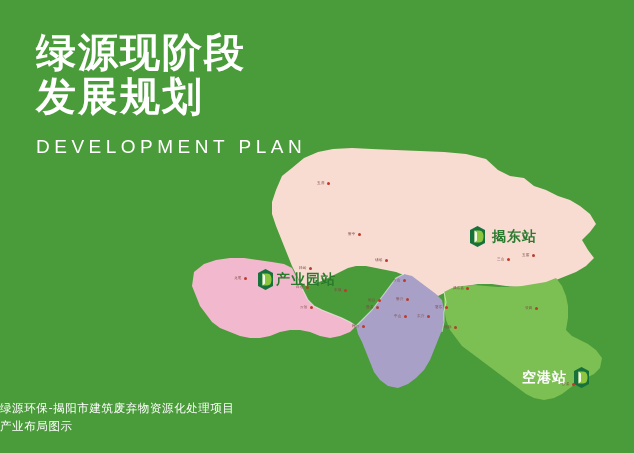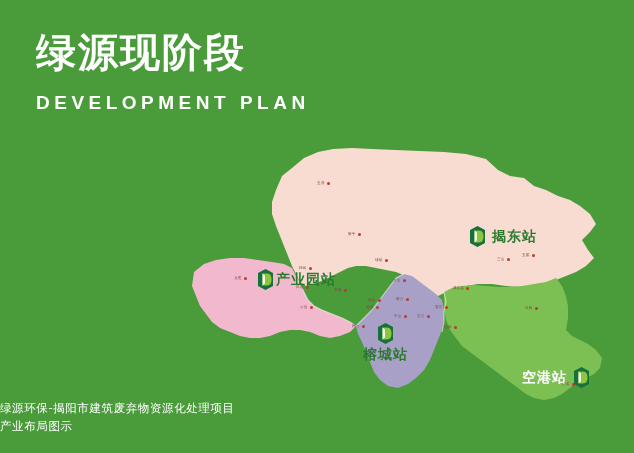--- a/index.html
+++ b/index.html
@@ -12,21 +12,21 @@
   #stage{position:absolute;inset:0;width:588px;height:453px;}
 
   
   .title-block{position:absolute;left:36px;top:30px;width:330px;}
   .title-line{
     color:#ffffff;font-weight:bold;font-size:40px;line-height:44px;
     letter-spacing:2px;white-space:nowrap;
     font-family:"DejaVu Sans","Liberation Sans",sans-serif;
   }
   .subtitle{
-    color:#ffffff;font-weight:bold;font-size:19px;letter-spacing:4.5px;
+    color:#ffffff;font-weight:normal;font-size:19px;letter-spacing:4.5px;
     margin-top:18px;white-space:nowrap;
   }
 
   
   #map{position:absolute;left:0;top:0;width:634px;height:453px;}
 
   
   .station{position:absolute;display:flex;align-items:center;gap:5px;white-space:nowrap;}
   .station .logo{display:block;width:19px;height:23px;flex:0 0 auto;}
   .station .slabel{font-size:14px;font-weight:bold;letter-spacing:1px;
@@ -88,20 +88,21 @@
 
     <g fill="none" stroke="#ffffff" stroke-opacity="0.55" stroke-width="1.1">
       <path d="M296,276 L300,284 L304,292 L308,300 L314,306 L322,310 L332,314 L342,318 L350,322 L356,326"></path>
       <path d="M356,326 L364,318 L372,310 L378,302 L384,294 L390,286 L396,278 L404,274"></path>
       <path d="M444,292 L446,302 L444,312 L444,322 L442,332"></path>
     </g>
   </svg>
 
   <div class="title-block">
     <div class="title-line">绿源现阶段</div>
+    <div class="title-line">发展规划</div>
     <div class="subtitle">DEVELOPMENT PLAN</div>
   </div>
 
   <div class="station st-green" id="st-jiedong">
     <svg class="logo" viewBox="0 0 38 46">
       <path d="M4 10 L19 2 L34 10 L34 36 L19 44 L4 36 Z" fill="#17713a"></path>
       <path d="M13 11 L22 11 C29 11 31 17 31 23 C31 29 29 35 22 35 L13 35 Z" fill="#8cc63f"></path>
       <path d="M13 11 L13 35 L18 31 L18 15 Z" fill="#ffffff" fill-opacity="0.9"></path>
     </svg>
     <span class="slabel">揭东站</span>
@@ -109,28 +110,20 @@
 
   <div class="station st-green" id="st-chanyeyuan">
     <svg class="logo" viewBox="0 0 38 46">
       <path d="M4 10 L19 2 L34 10 L34 36 L19 44 L4 36 Z" fill="#17713a"></path>
       <path d="M13 11 L22 11 C29 11 31 17 31 23 C31 29 29 35 22 35 L13 35 Z" fill="#8cc63f"></path>
       <path d="M13 11 L13 35 L18 31 L18 15 Z" fill="#ffffff" fill-opacity="0.9"></path>
     </svg>
     <span class="slabel">产业园站</span>
   </div>
 
-  <div class="station st-green" id="st-rongcheng">
-    <svg class="logo" viewBox="0 0 38 46">
-      <path d="M4 10 L19 2 L34 10 L34 36 L19 44 L4 36 Z" fill="#17713a"></path>
-      <path d="M13 11 L22 11 C29 11 31 17 31 23 C31 29 29 35 22 35 L13 35 Z" fill="#8cc63f"></path>
-      <path d="M13 11 L13 35 L18 31 L18 15 Z" fill="#ffffff" fill-opacity="0.9"></path>
-    </svg>
-    <span class="slabel">榕城站</span>
-  </div>
 
   <div class="station st-white" id="st-konggang">
     <svg class="logo" viewBox="0 0 38 46">
       <path d="M4 10 L19 2 L34 10 L34 36 L19 44 L4 36 Z" fill="#17713a"></path>
       <path d="M13 11 L22 11 C29 11 31 17 31 23 C31 29 29 35 22 35 L13 35 Z" fill="#8cc63f"></path>
       <path d="M13 11 L13 35 L18 31 L18 15 Z" fill="#ffffff" fill-opacity="0.9"></path>
     </svg>
     <span class="slabel">空港站</span>
   </div>
 

